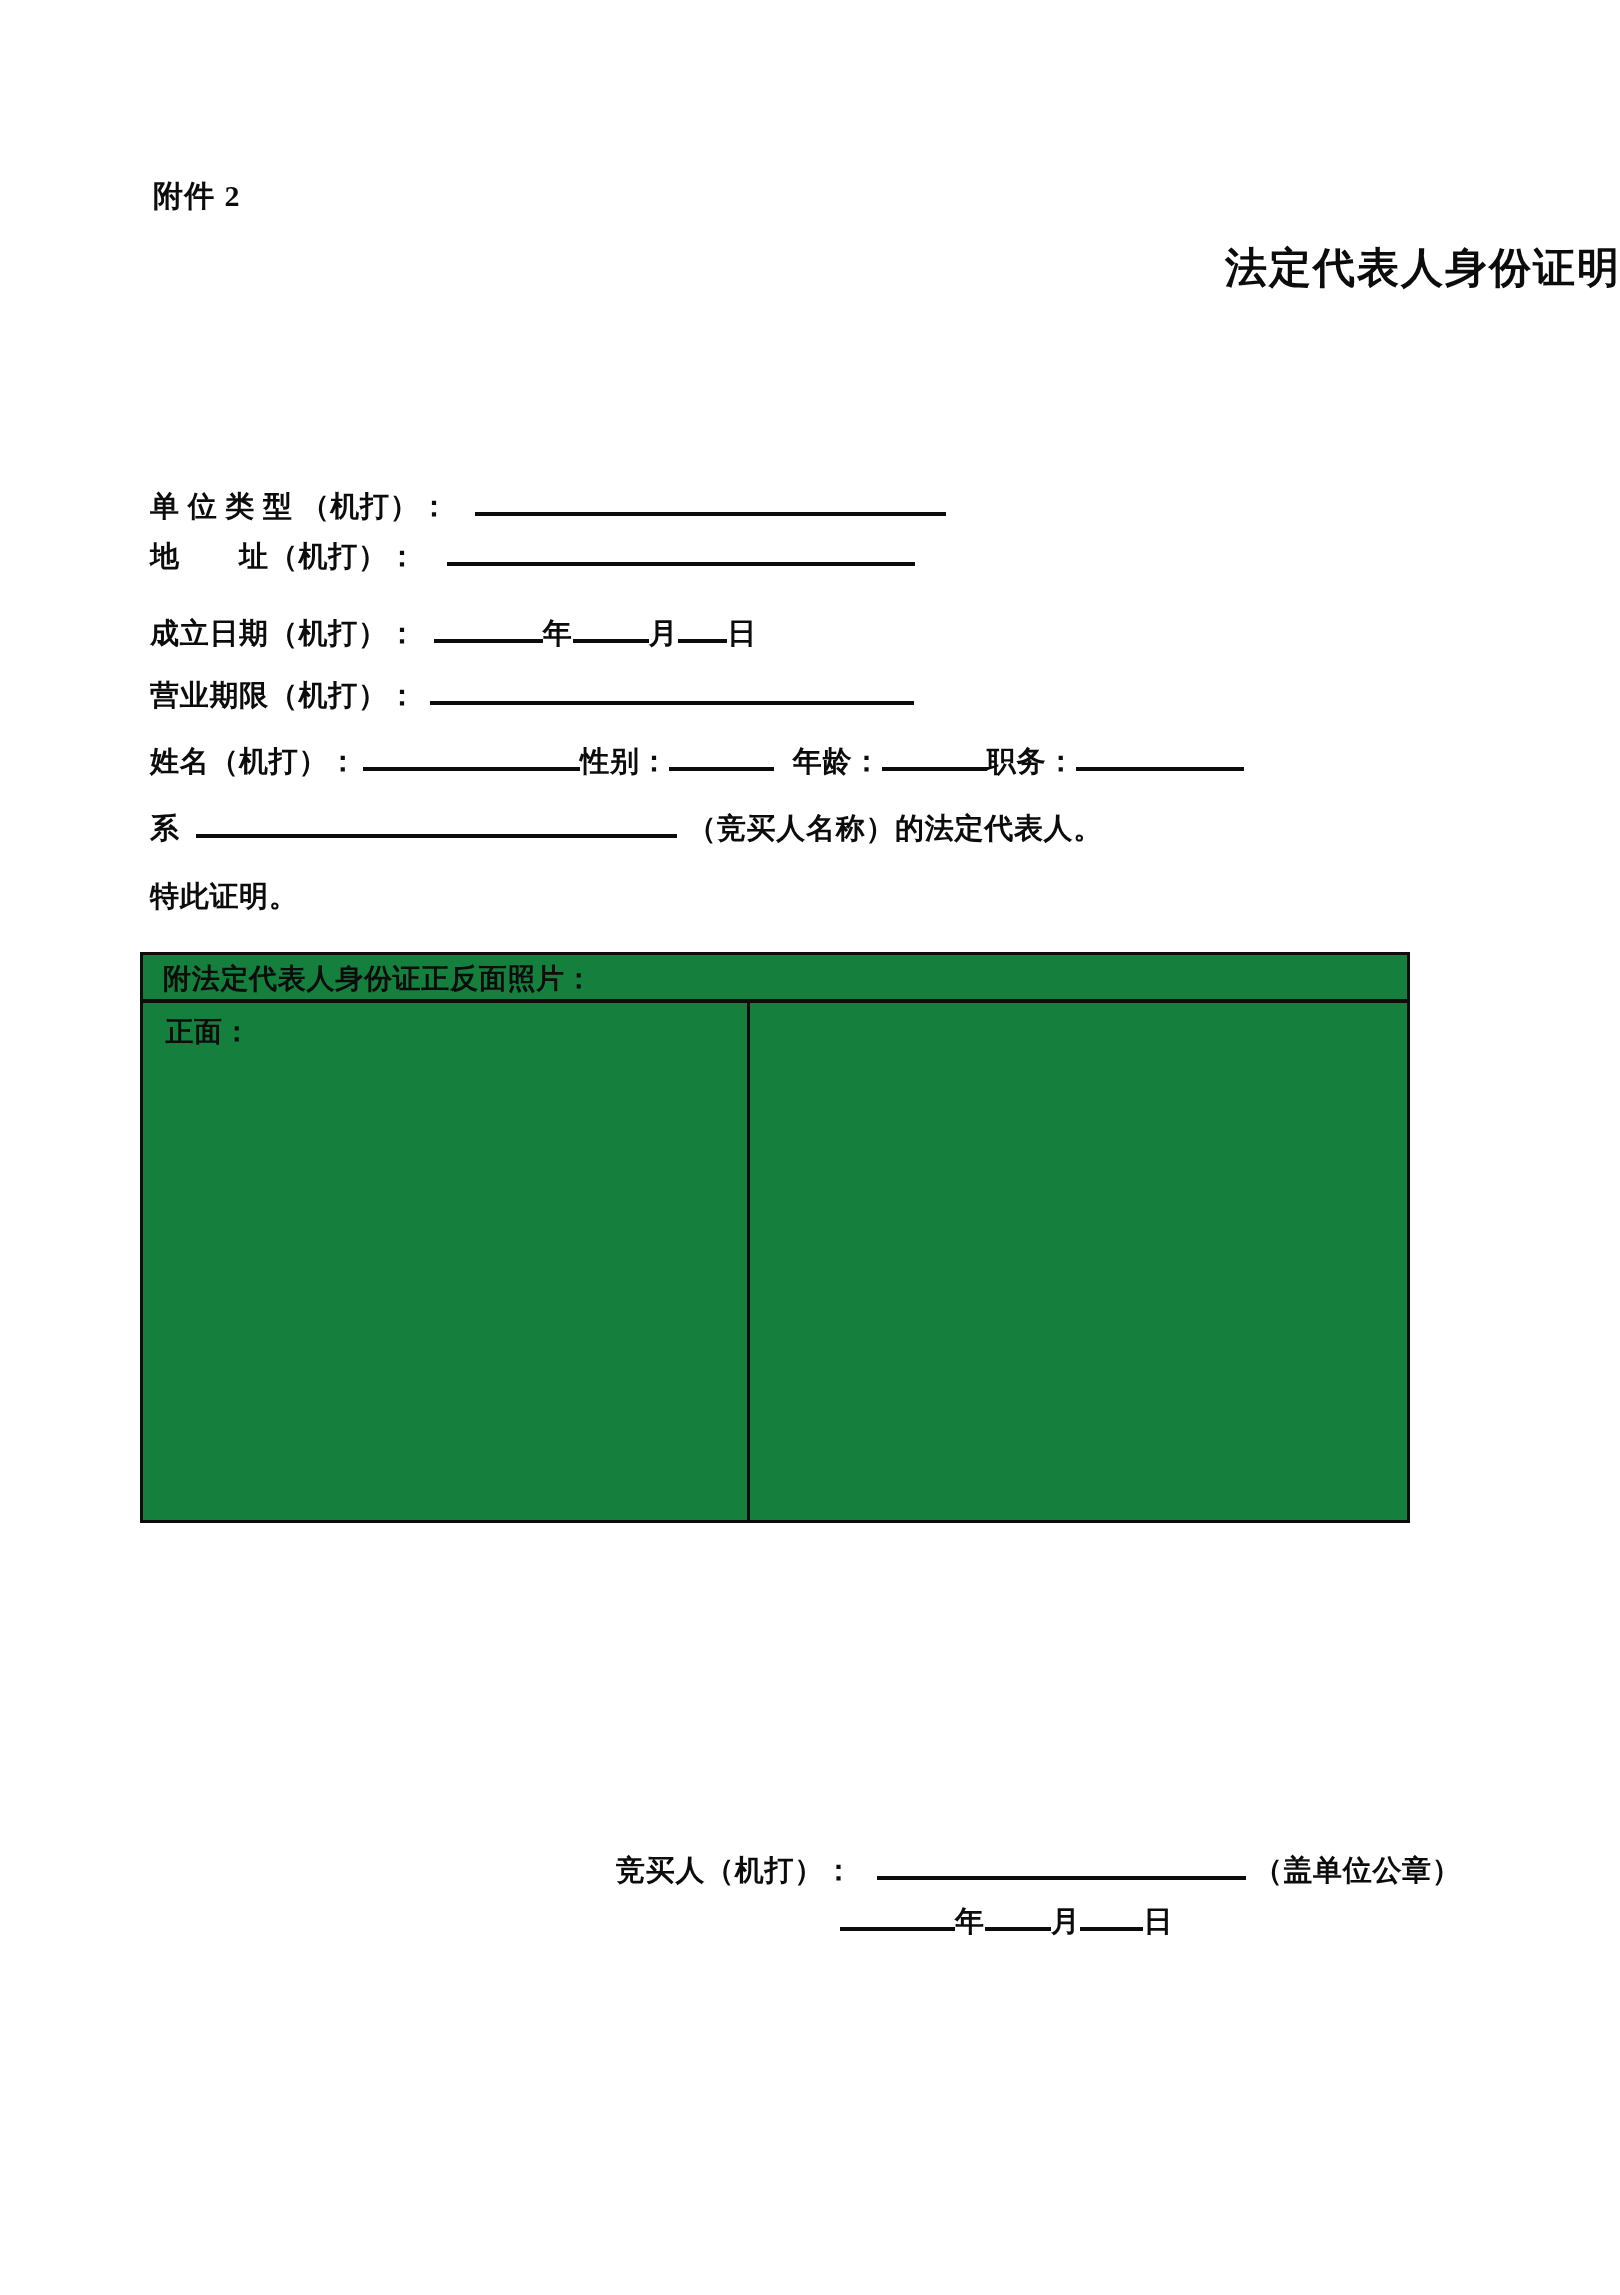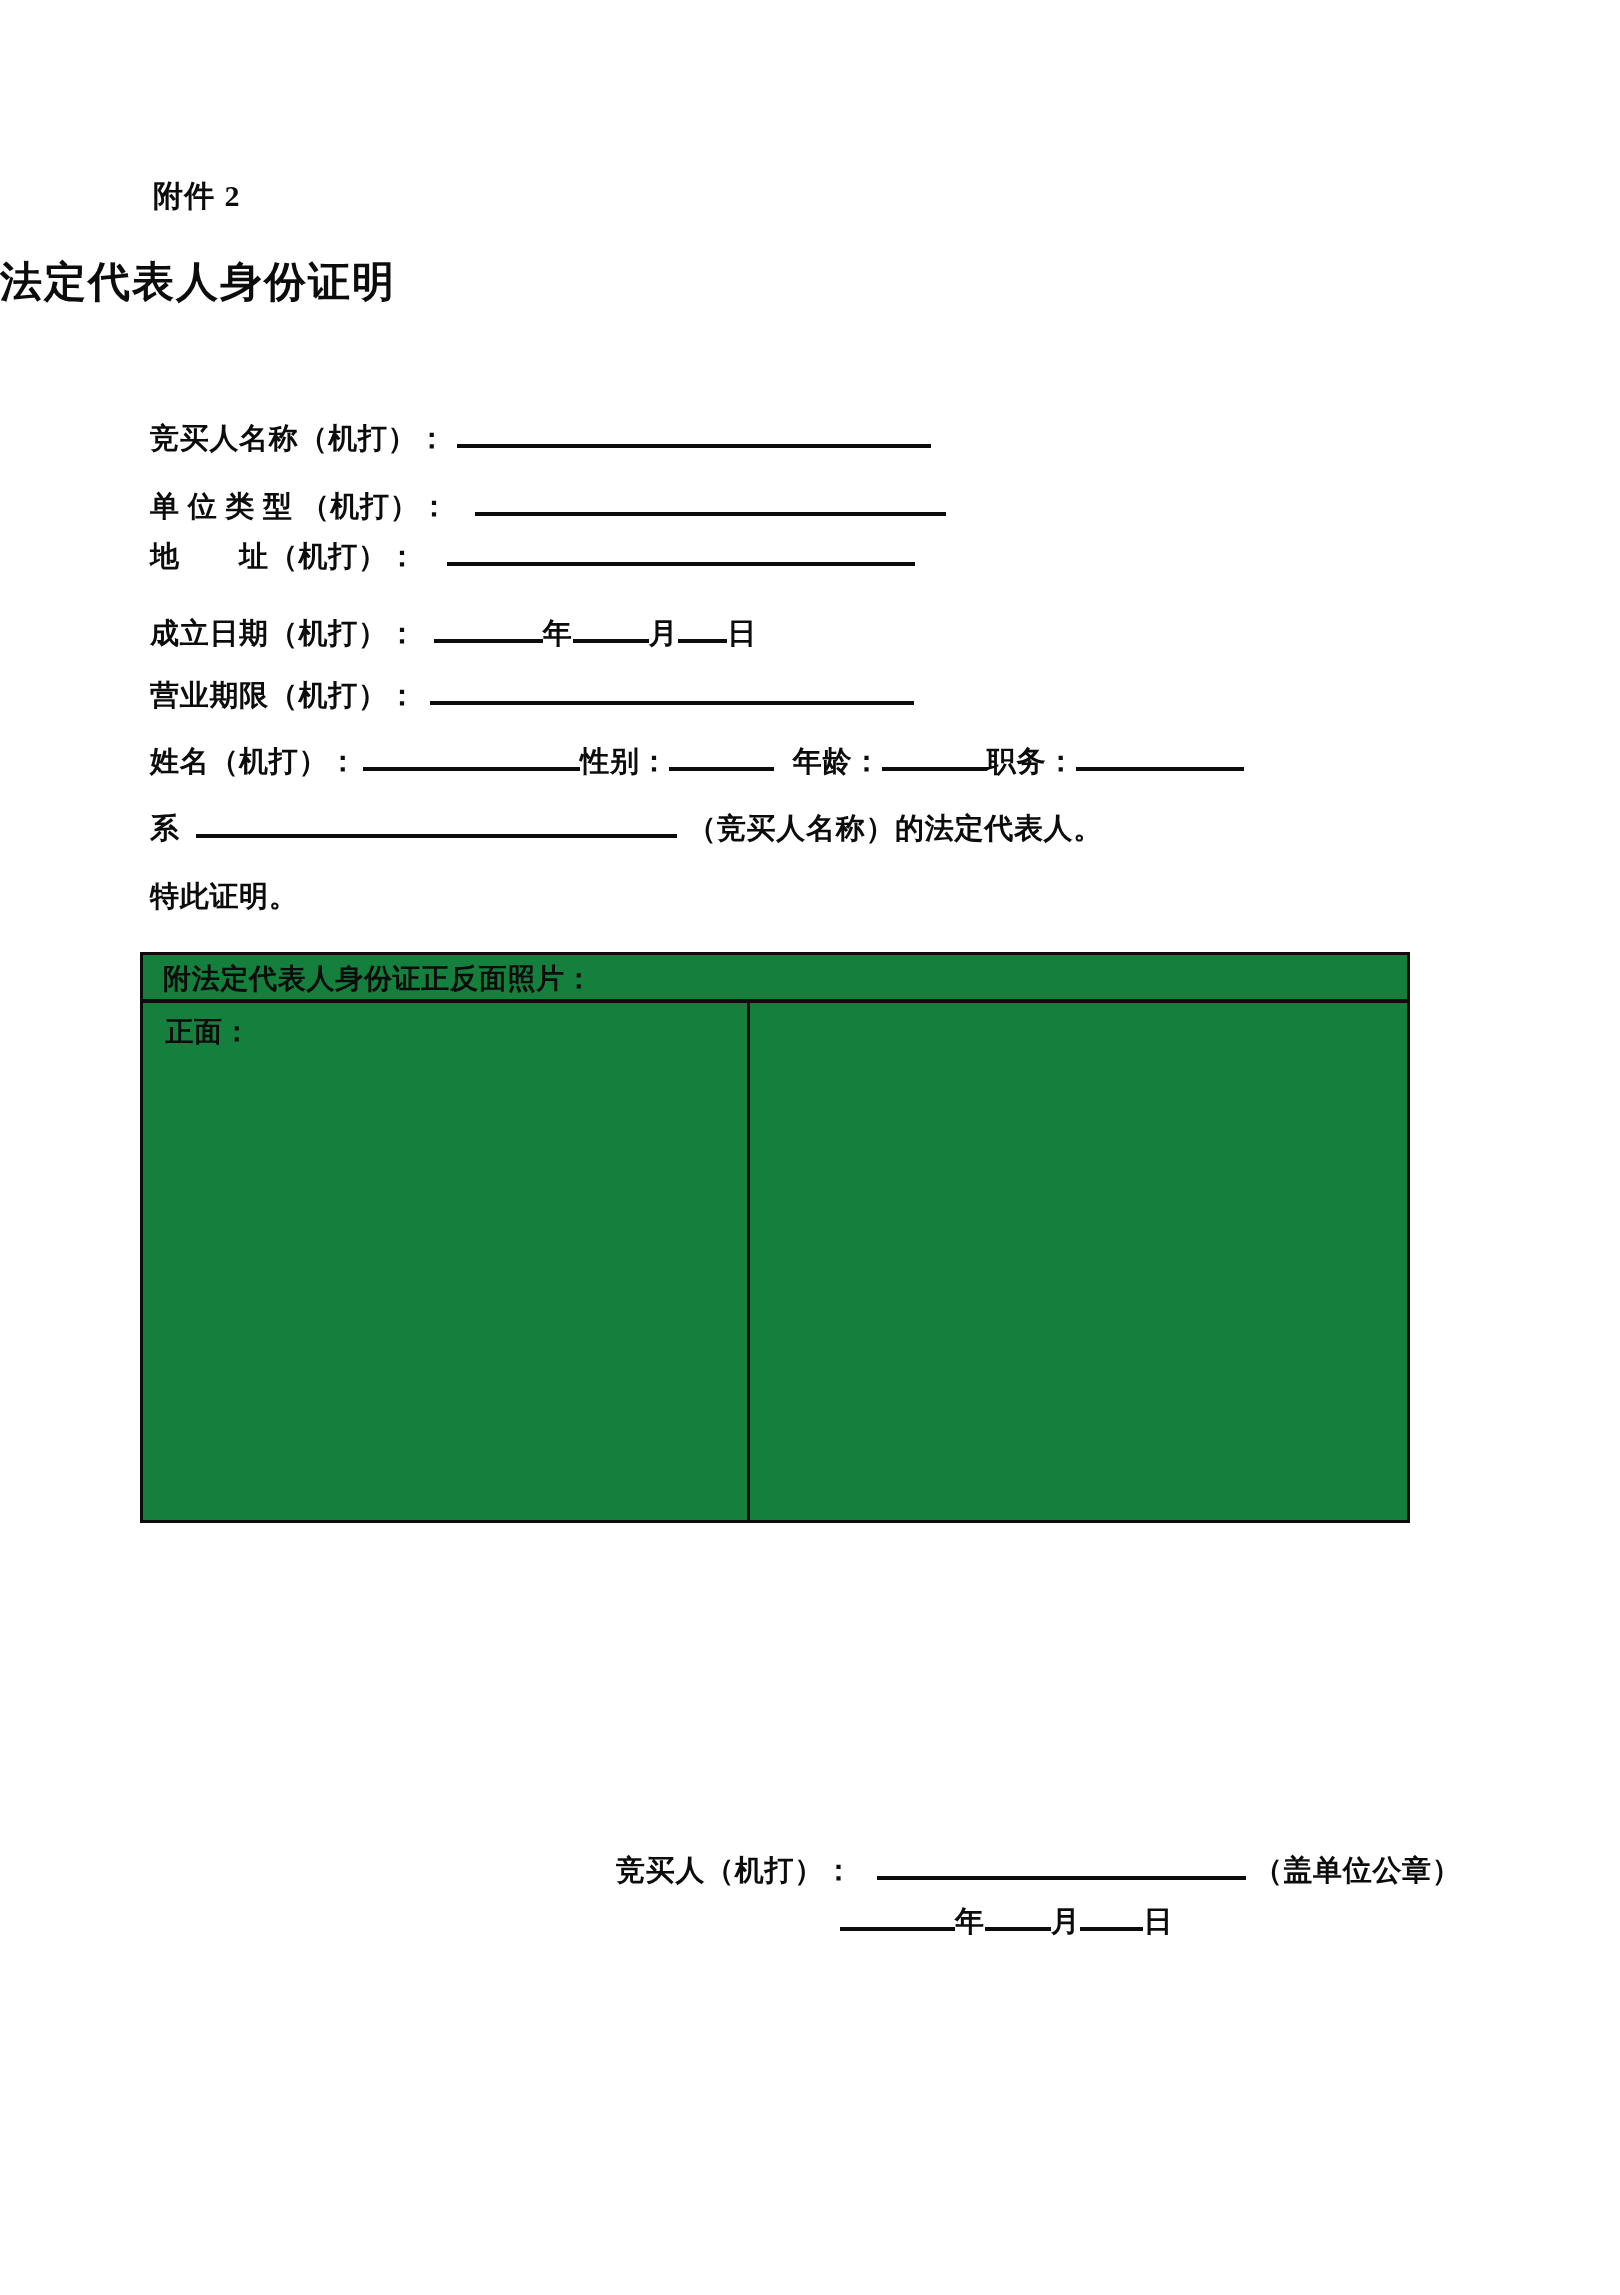--- a/index.html
+++ b/index.html
@@ -23,23 +23,23 @@
     left: 153px;
     top: 177px;
     font-size: 30px;
     line-height: 37px;
     letter-spacing: 1.3px;
   }
   
   .title {
     position: absolute;
     left: 0;
-    top: 259px;
+    top: 245px;
     width: 100%;
-    text-align: left;
+    text-align: right;
     font-size: 42px;
     line-height: 46px;
     letter-spacing: 2px;
   }
   
   .line {
     position: absolute;
     left: 150px;
     font-size: 29px;
     line-height: 37px;
@@ -108,23 +108,20 @@
 </style>
 </head>
 <body>
 
 <div class="page">
 
   <div class="attach">附件 2</div>
 
   <div class="title">法定代表人身份证明</div>
 
-  <div class="line" style="top:418px">
-    <span>竞买人名称（机打）：</span><span class="blank" style="width:474px;margin-left:10px"></span>
-  </div>
 
   <div class="line" style="top:486px">
     <span>单 位 类 型 （机打）：</span><span class="blank" style="width:471px;margin-left:26px"></span>
   </div>
 
   <div class="line" style="top:536px">
     <span>地　　址（机打）：</span><span class="blank" style="width:468px;margin-left:30px"></span>
   </div>
 
   <div class="line" style="top:613px">

